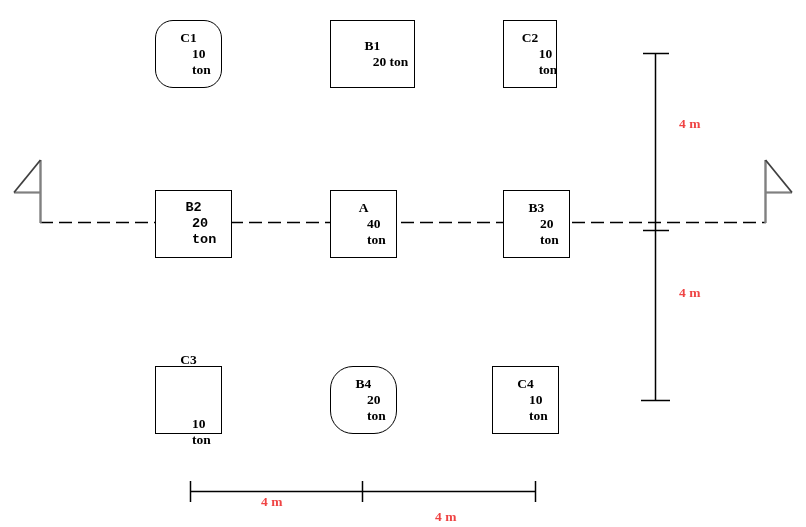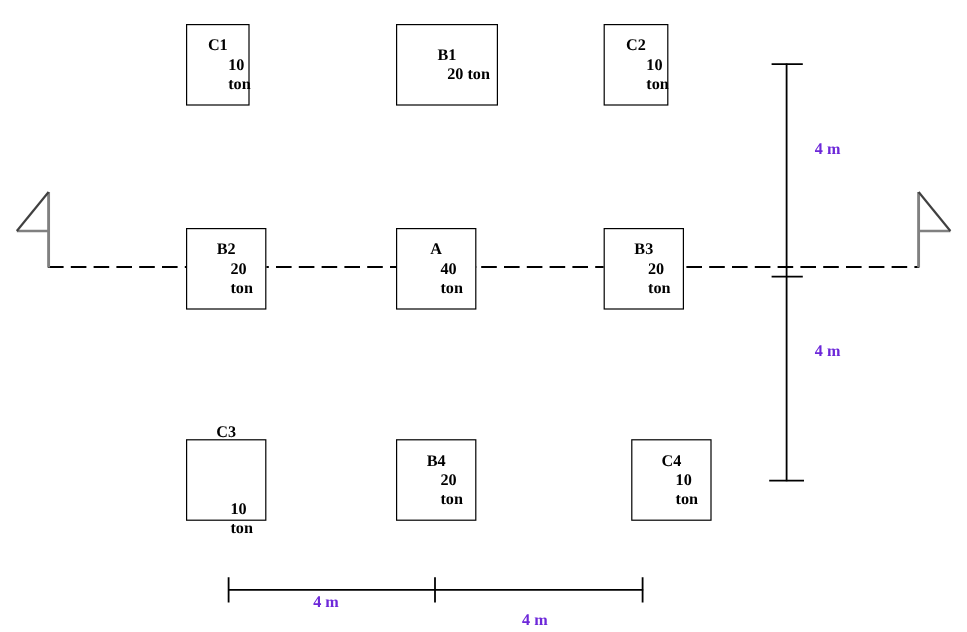--- a/index.html
+++ b/index.html
@@ -33,21 +33,21 @@
     color: #000000;
     z-index: 5;
   }
   .load-box .lbl { display: block; }
   .load-box .wt  { display: block; margin-left: 36px; }
 
   .dim-label {
     position: absolute;
     font-size: 13.5px;
     font-weight: bold;
-    color: #6d28d9;
+    color: #ef4444;
     white-space: nowrap;
     z-index: 6;
   }
 
   svg.overlay {
     position: absolute;
     left: 0;
     top: 0;
     width: 806px;
     height: 527px;
@@ -95,61 +95,61 @@
       <line x1="190" y1="491.5" x2="536" y2="491.5" stroke="#000000" stroke-width="1.5"></line>
 
       <line x1="190.5" y1="481" x2="190.5" y2="502" stroke="#000000" stroke-width="1.5"></line>
 
       <line x1="362.5" y1="481" x2="362.5" y2="502" stroke="#000000" stroke-width="1.5"></line>
 
       <line x1="535.5" y1="481" x2="535.5" y2="502" stroke="#000000" stroke-width="1.5"></line>
     </g>
   </svg>
 
-  <div class="load-box" style="left:155px; top:20px; width:53px; height:68px;">
+  <div class="load-box" style="left:155px; top:20px; width:67px; height:68px;border-radius:18px;">
     <span class="lbl">C1</span>
     <span class="wt">10 ton</span>
   </div>
 
   <div class="load-box" style="left:330px; top:20px; width:85px; height:68px;">
     <span class="lbl">B1</span>
     <span class="wt">20 ton</span>
   </div>
 
   <div class="load-box" style="left:503px; top:20px; width:54px; height:68px;">
     <span class="lbl">C2</span>
     <span class="wt">10 ton</span>
   </div>
 
-  <div class="load-box" style="left:155px; top:190px; width:67px; height:68px;">
+  <div class="load-box" style="left:155px; top:190px; width:77px; height:68px;font-family:Liberation Mono, monospace;">
     <span class="lbl">B2</span>
     <span class="wt">20 ton</span>
   </div>
 
   <div class="load-box" style="left:330px; top:190px; width:67px; height:68px;">
     <span class="lbl">A</span>
     <span class="wt">40 ton</span>
   </div>
 
   <div class="load-box" style="left:503px; top:190px; width:67px; height:68px;">
     <span class="lbl">B3</span>
     <span class="wt">20 ton</span>
   </div>
 
   <div class="load-box" style="left:155px; top:366px; width:67px; height:68px;gap:48px;">
     <span class="lbl">C3</span>
     <span class="wt">10 ton</span>
   </div>
 
-  <div class="load-box" style="left:330px; top:366px; width:67px; height:68px;">
+  <div class="load-box" style="left:330px; top:366px; width:67px; height:68px;border-radius:23px;">
     <span class="lbl">B4</span>
     <span class="wt">20 ton</span>
   </div>
 
-  <div class="load-box" style="left:526px; top:366px; width:67px; height:68px;">
+  <div class="load-box" style="left:492px; top:366px; width:67px; height:68px;">
     <span class="lbl">C4</span>
     <span class="wt">10 ton</span>
   </div>
 
   <div class="dim-label" style="left:679px; top:116px;">4 m</div>
 
   <div class="dim-label" style="left:679px; top:285px;">4 m</div>
 
   <div class="dim-label" style="left:261px; top:494px;">4 m</div>
 

